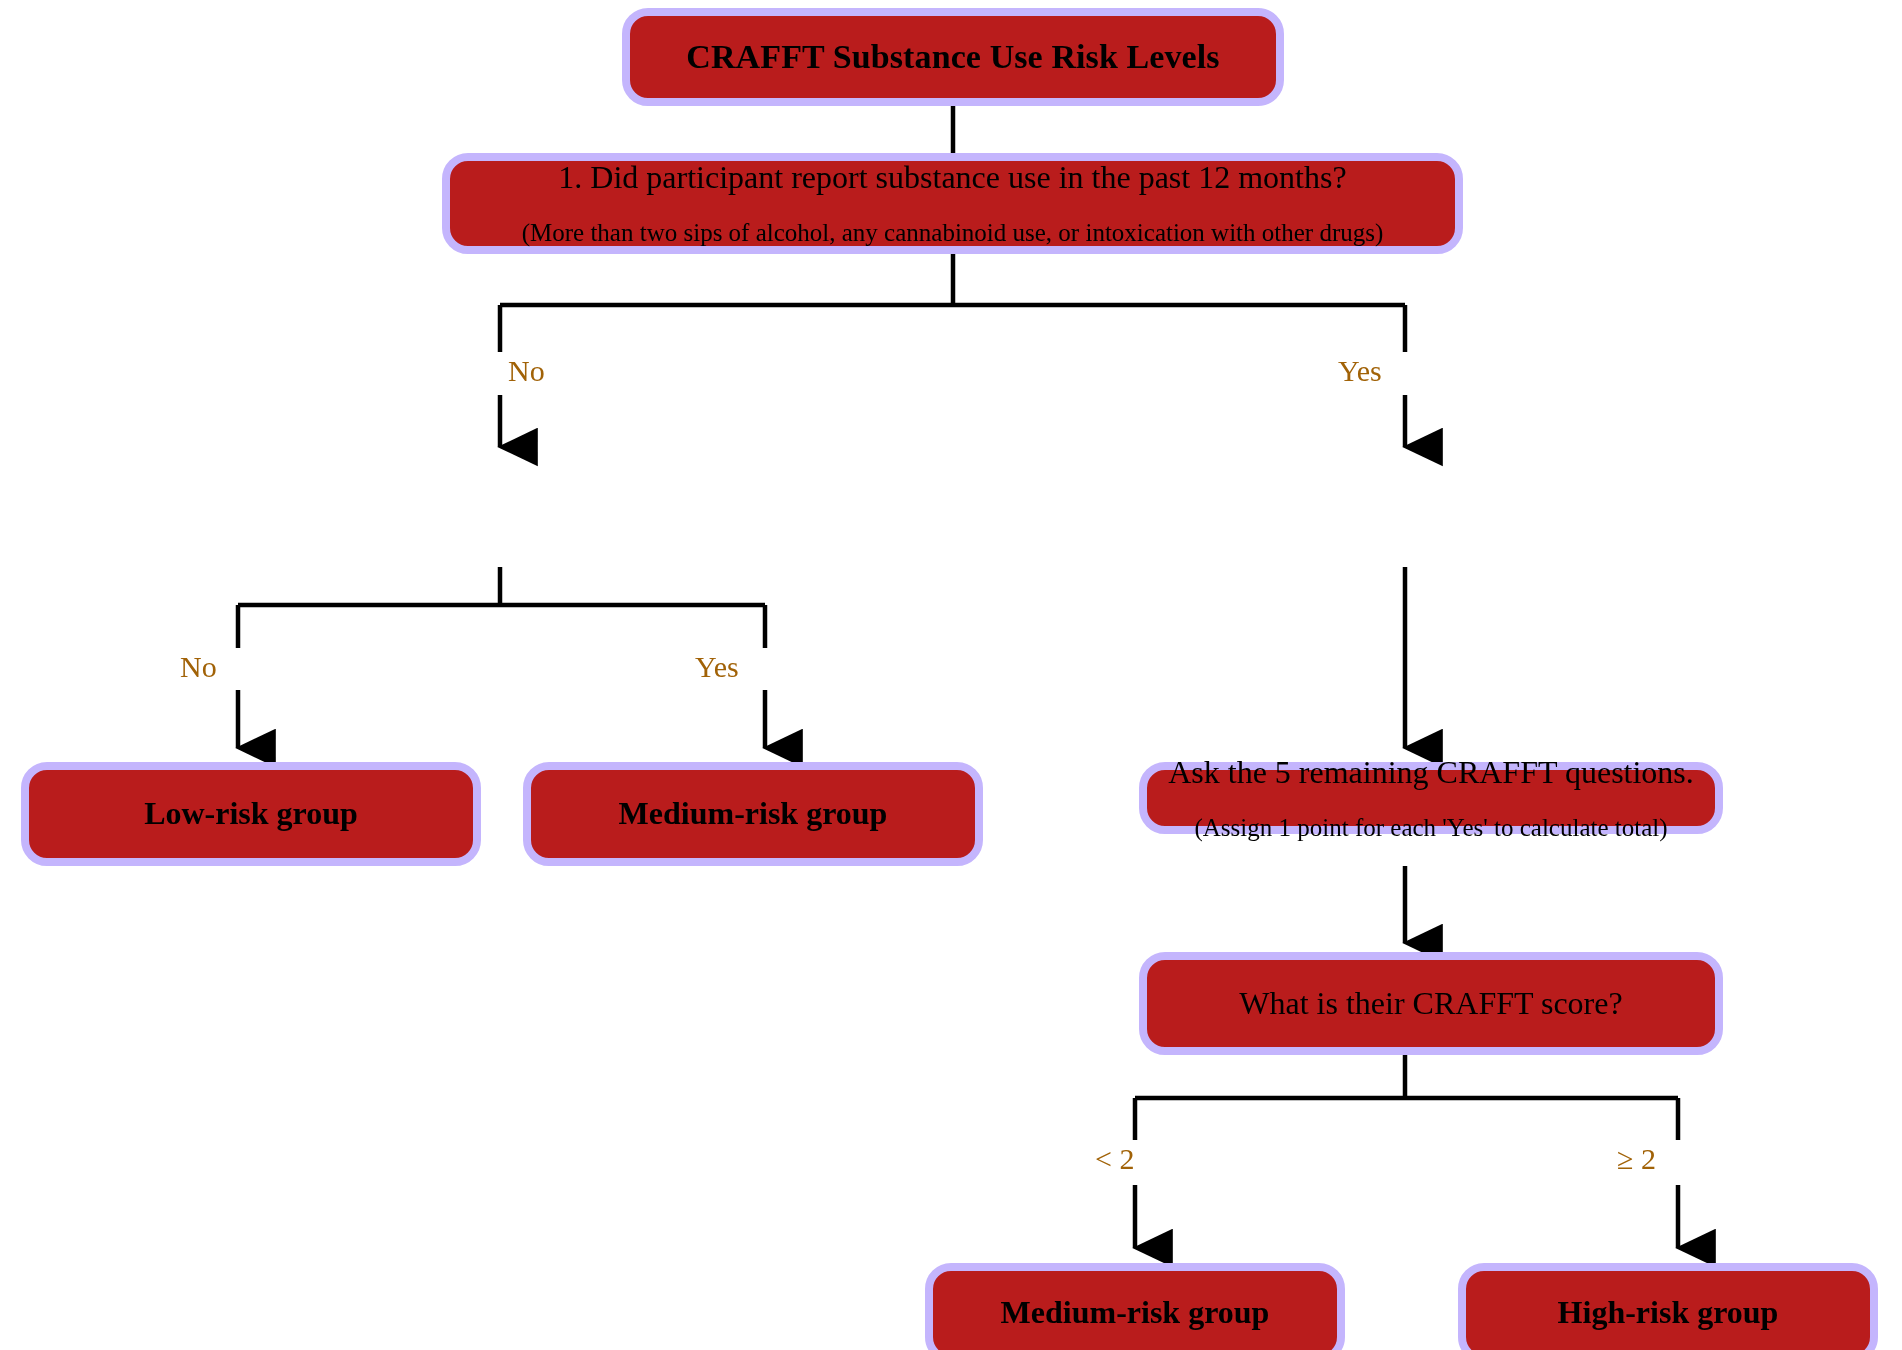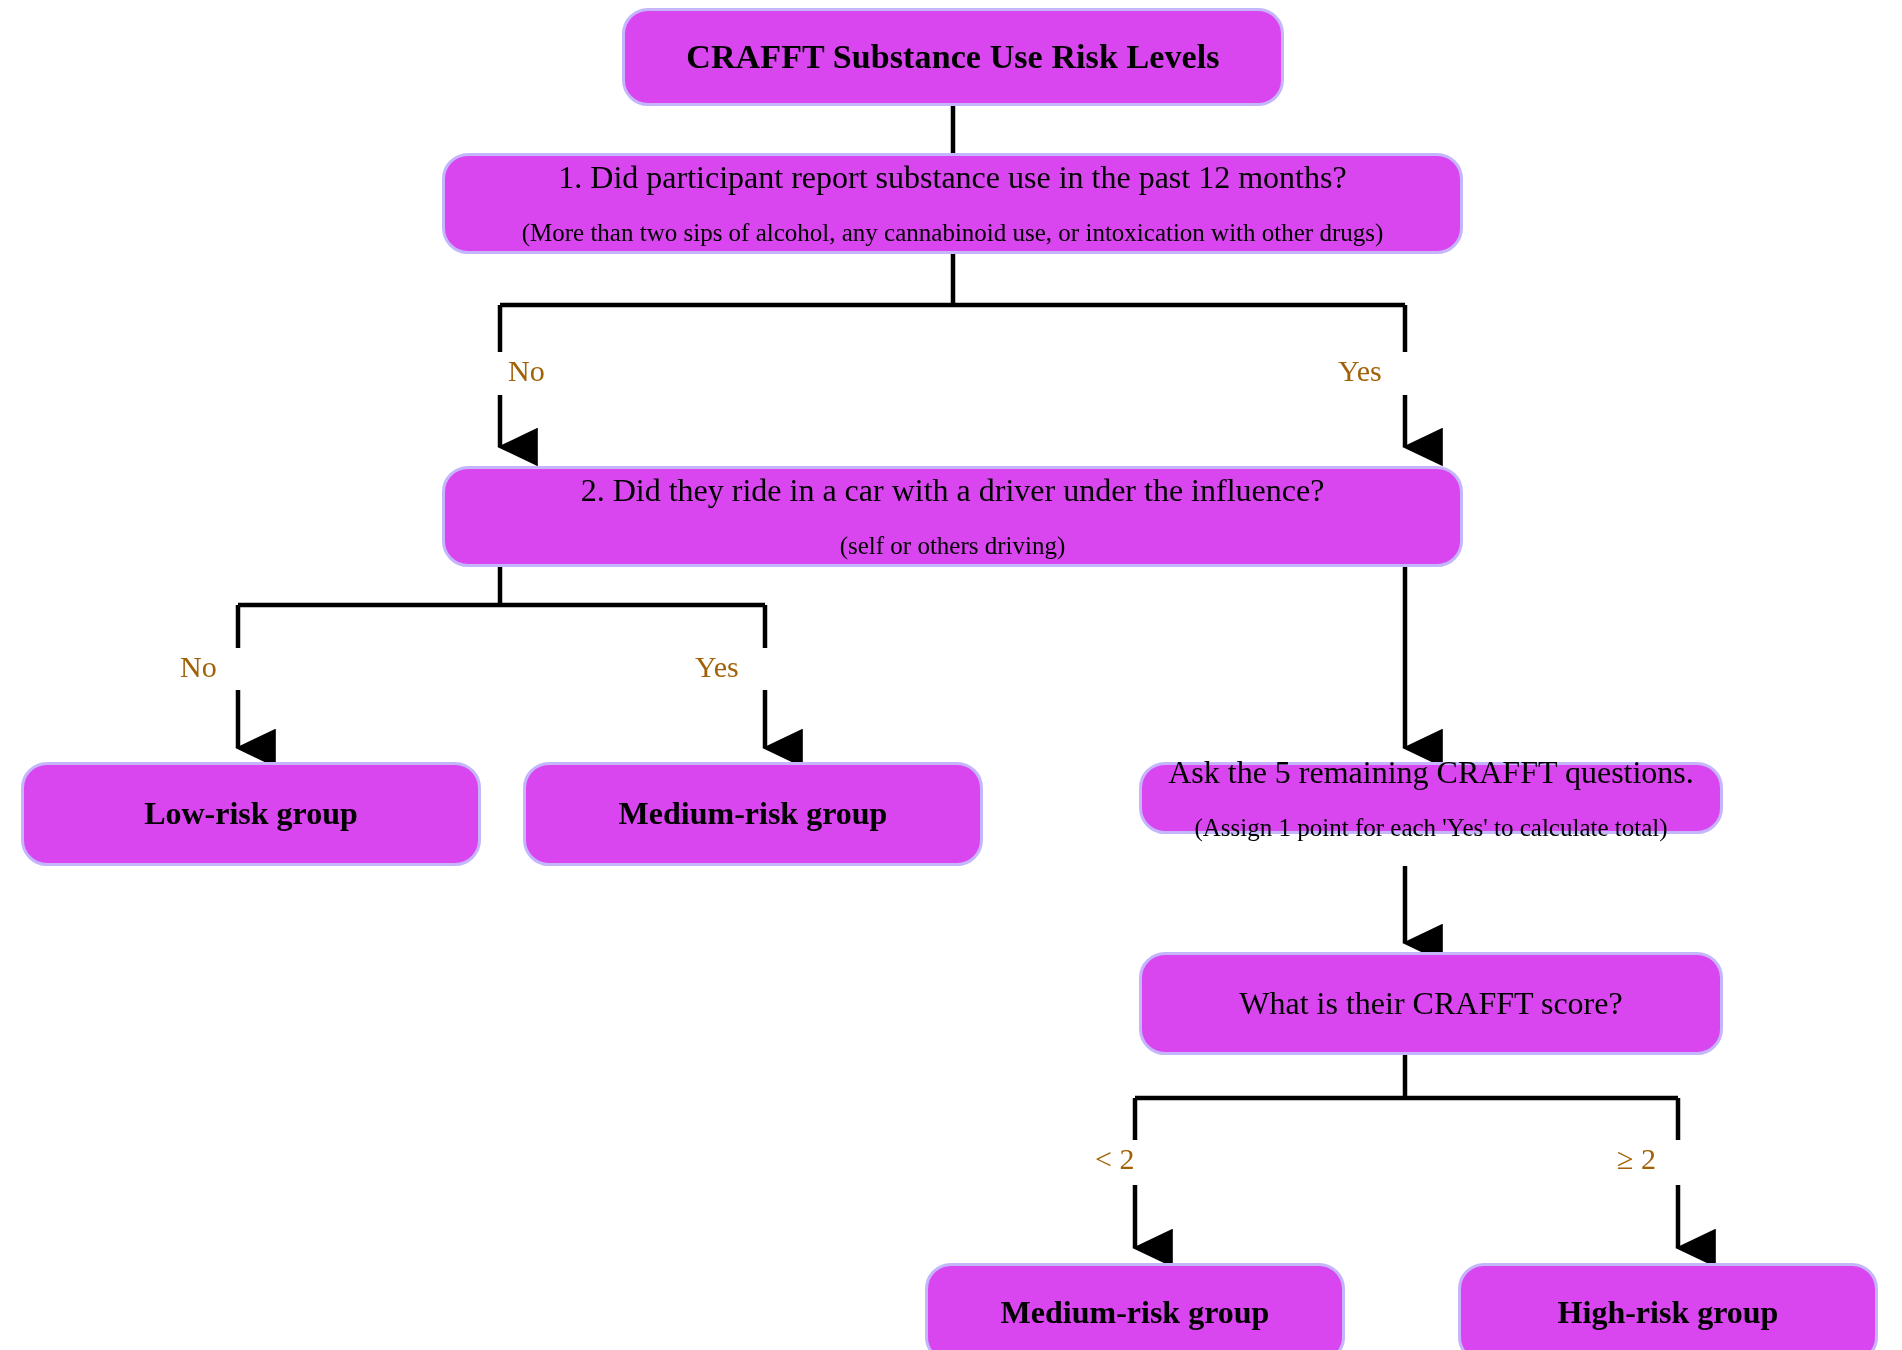--- a/index.html
+++ b/index.html
@@ -20,23 +20,23 @@
   }
   #flow-svg {
     position: absolute;
     inset: 0;
     width: 1902px;
     height: 1350px;
   }
   .node-box {
     position: absolute;
     box-sizing: border-box;
-    border: 3px solid #c4b5fd;
+    border: 8px solid #c4b5fd;
     border-radius: 26px;
-    background: #d946ef;
+    background: #b91c1c;
     display: flex;
     flex-direction: column;
     align-items: center;
     justify-content: center;
     text-align: center;
     line-height: 1.18;
   }
   .node-title {
     font-weight: bold;
     font-size: 34px;
@@ -118,24 +118,20 @@
 
   <div class="node-box" style="left:622px; top:8px; width:662px; height:98px;">
     <div class="node-title">CRAFFT Substance Use Risk Levels</div>
   </div>
 
   <div class="node-box" style="left:442px; top:153px; width:1021px; height:101px;">
     <div class="node-main">1. Did participant report substance use in the past 12 months?</div>
     <div class="node-sub">(More than two sips of alcohol, any cannabinoid use, or intoxication with other drugs)</div>
   </div>
 
-  <div class="node-box" style="left:442px; top:466px; width:1021px; height:101px;">
-    <div class="node-main">2. Did they ride in a car with a driver under the influence?</div>
-    <div class="node-sub">(self or others driving)</div>
-  </div>
 
   <div class="node-box" style="left:5px; top:762px; width:460px; height:104px;margin-left:16px;">
     <div class="node-result">Low-risk group</div>
   </div>
 
   <div class="node-box" style="left:523px; top:762px; width:460px; height:104px;">
     <div class="node-result">Medium-risk group</div>
   </div>
 
   <div class="node-box" style="left:1139px; top:762px; width:584px; height:72px;">

